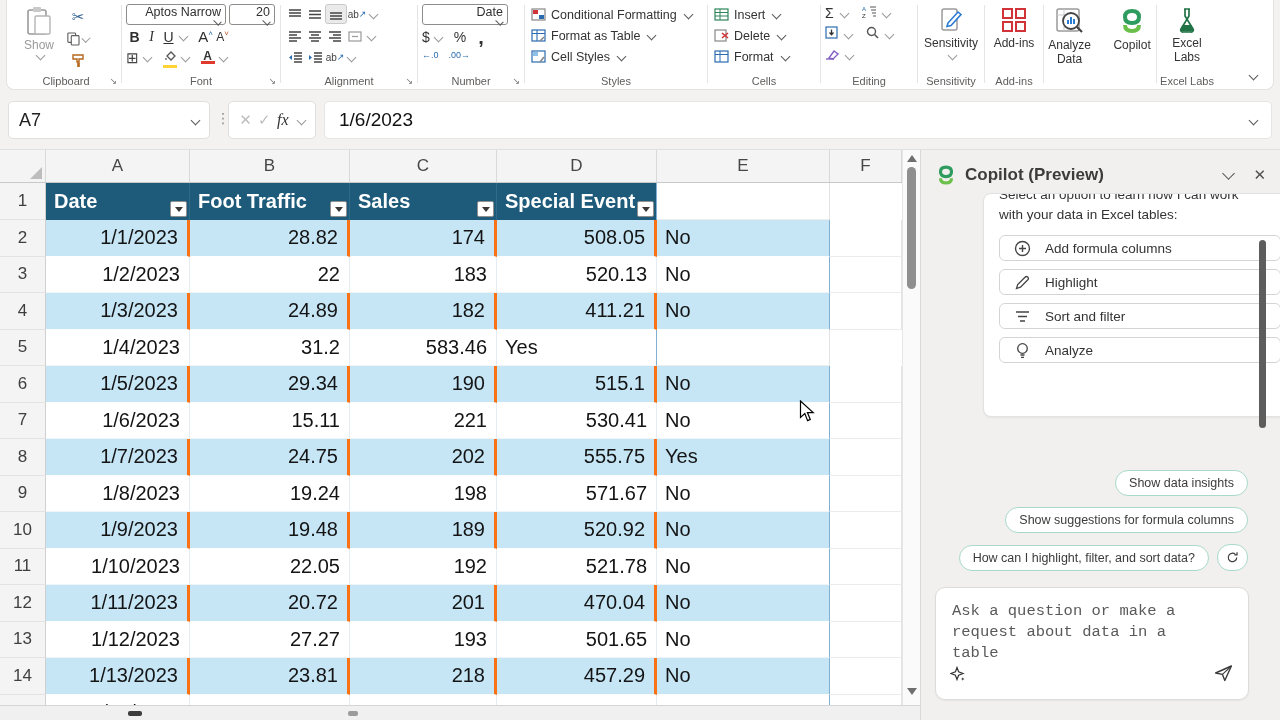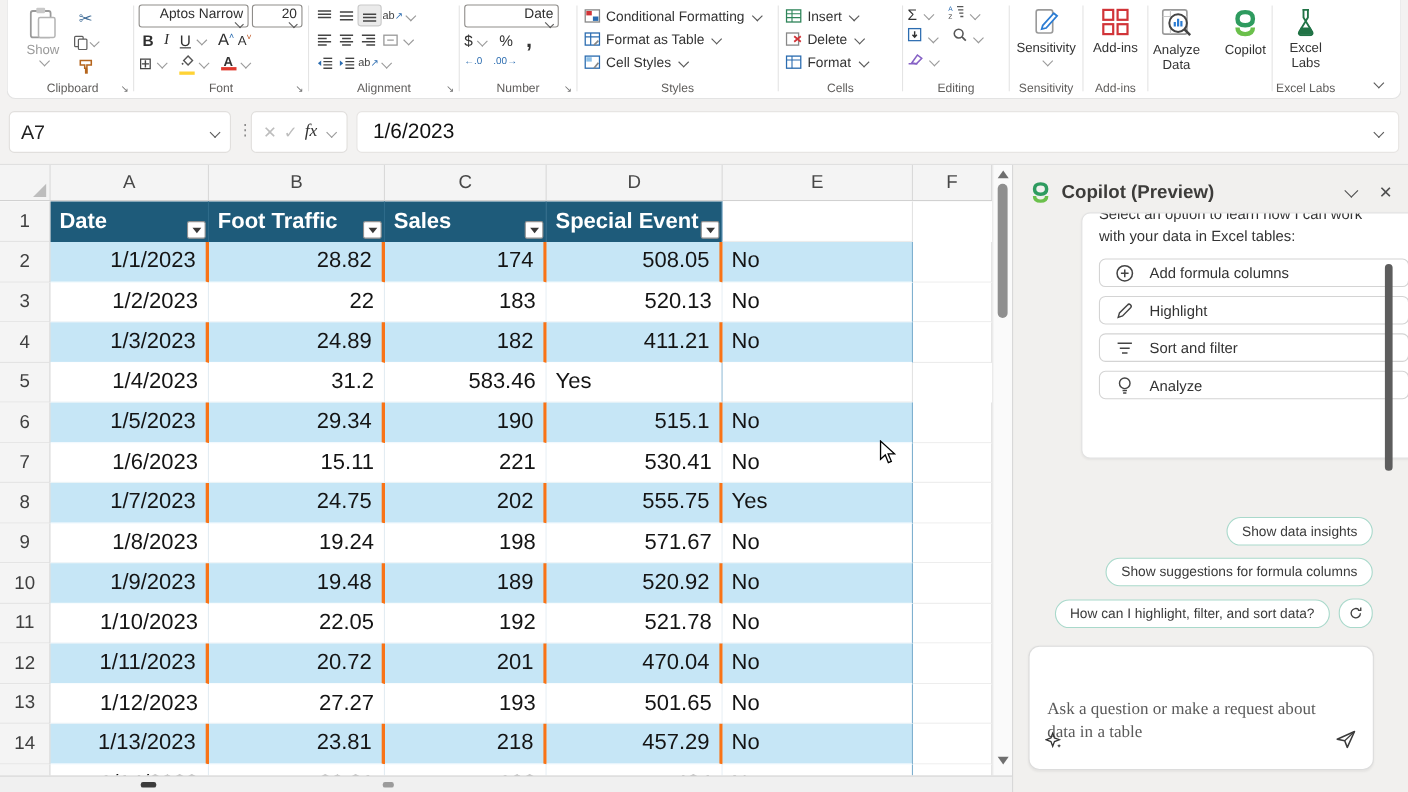--- a/index.html
+++ b/index.html
@@ -113,21 +113,21 @@
   .cp-card .l2{line-height:20px;font-size:13.5px;color:#333;margin-bottom:10px;}
   .cp-opt{display:flex;align-items:center;gap:14px;height:26px;border:1px solid #d4d4d4;border-radius:6px;background:#fff;
     margin-bottom:8px;padding-left:14px;box-sizing:border-box;font-size:13.5px;color:#333;cursor:default;}
   .cp-scroll{position:absolute;left:338px;top:90px;width:7px;height:188px;background:#5d5d5d;border-radius:4px;}
   .chips{position:absolute;right:32px;top:320px;display:flex;flex-direction:column;align-items:flex-end;gap:11px;}
   .chip{background:#fff;border:1px solid #a9d9cb;border-radius:14px;padding:5px 13px;font-size:12.5px;color:#3b3b3b;white-space:nowrap;}
   .chiprow{display:flex;align-items:center;gap:8px;}
   .refresh{width:31px;height:27px;background:#fff;border:1px solid #a9d9cb;border-radius:13px;display:flex;align-items:center;justify-content:center;box-sizing:border-box;}
   .cp-input{position:absolute;left:14px;top:437px;width:314px;height:113px;background:#fff;border:1px solid #dcdcdc;border-radius:10px;
     box-sizing:border-box;box-shadow:0 1px 2px rgba(0,0,0,0.05);}
-  .cp-ph{font-family:Liberation Serif, serif;font-size:15.5px;color:#5a5a5a;line-height:21px;padding:13px 16px 0 16px;width:260px;margin-top:33px;}
+  .cp-ph{font-family:Liberation Mono, monospace;font-size:15.5px;color:#5a5a5a;line-height:21px;padding:13px 16px 0 16px;width:260px;}
   .cp-sparkle{position:absolute;left:14px;bottom:12px;}
   .cp-send{position:absolute;right:14px;bottom:12px;}
 </style>
 </head>
 <body>
 
 <div id="stage">
 
   <div id="ribbon">
     <div class="ribbon-panel">

